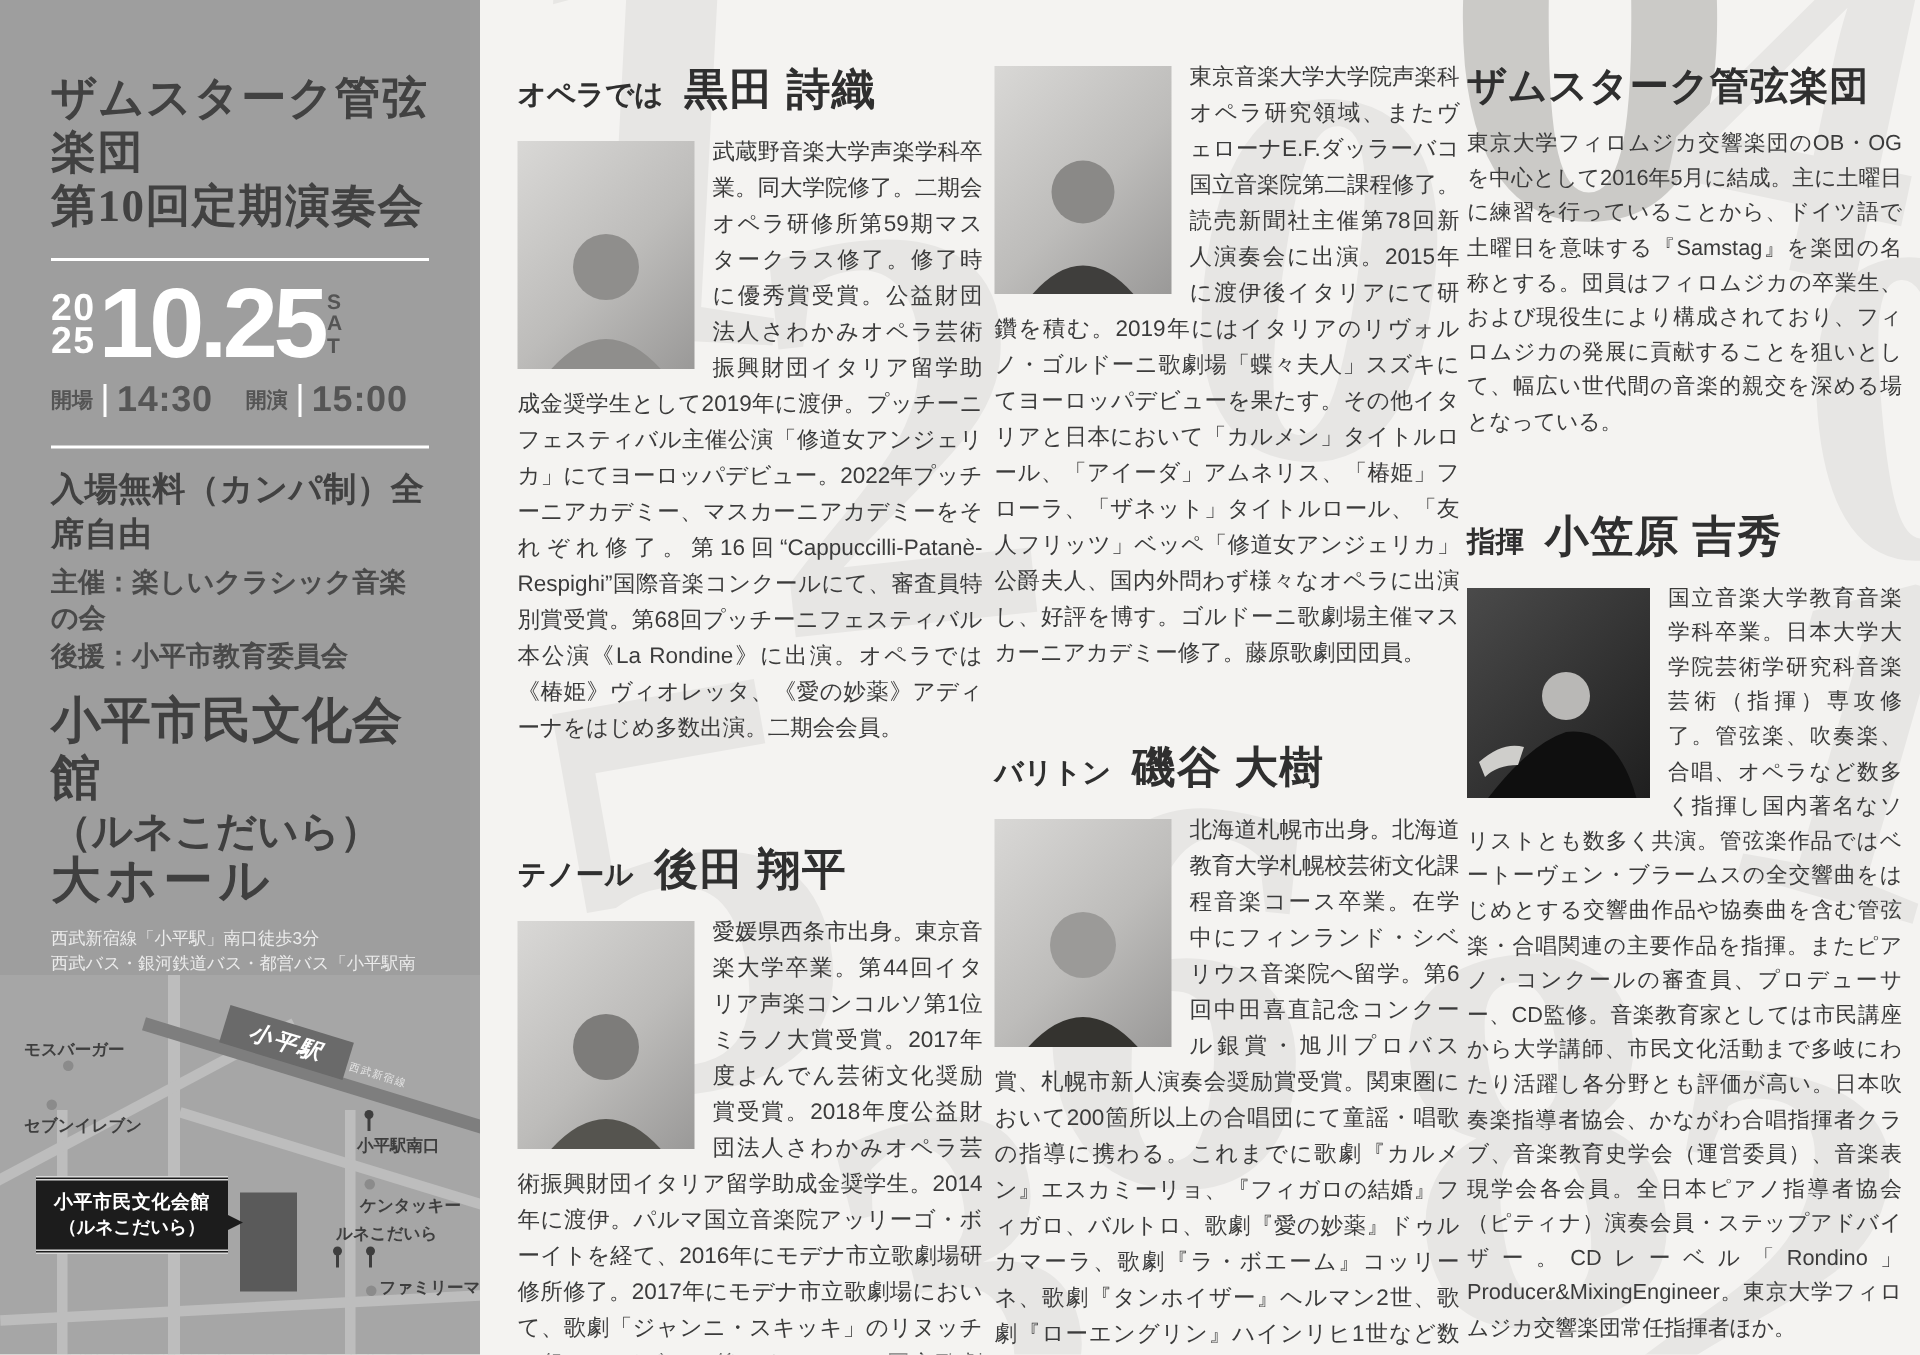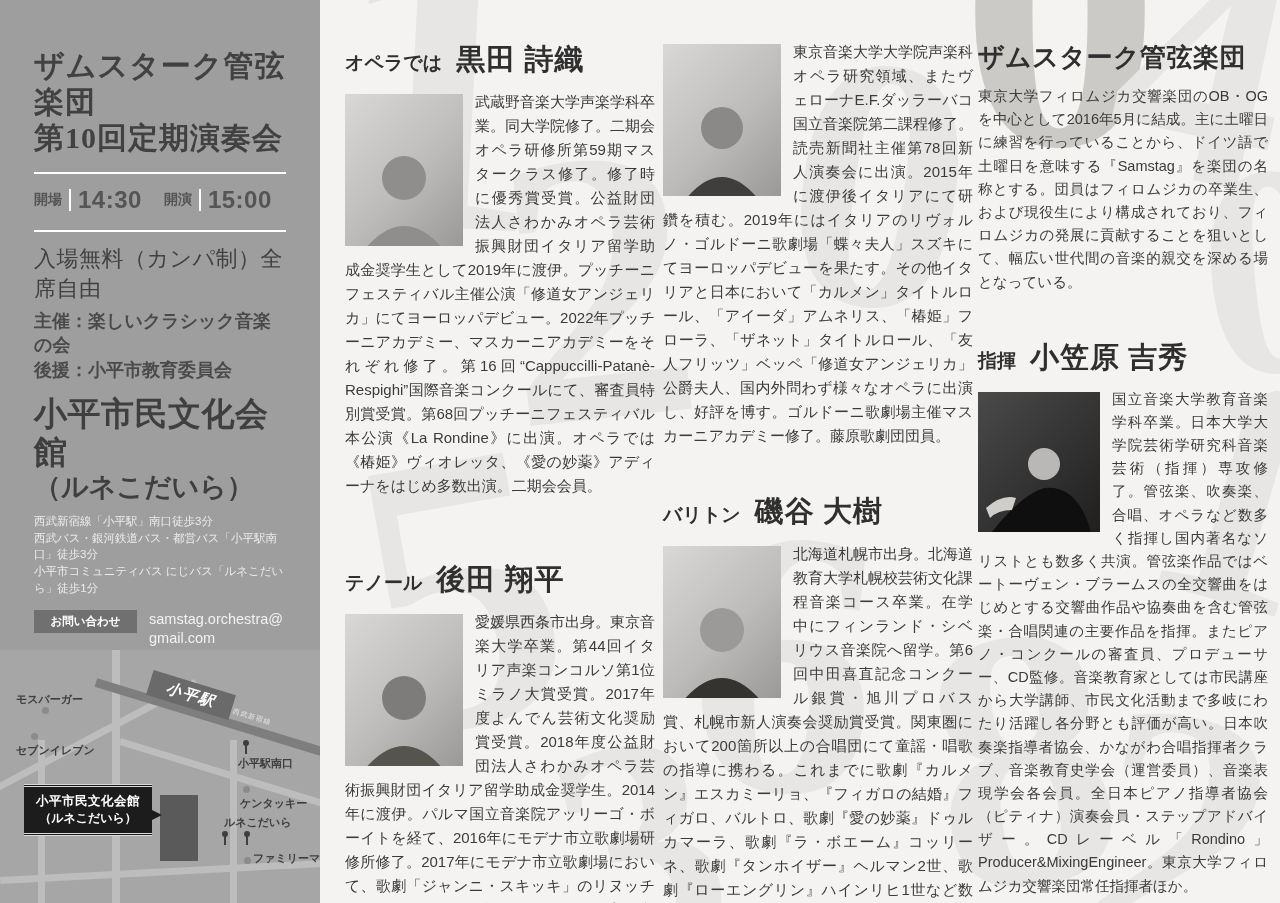--- a/index.html
+++ b/index.html
@@ -46,21 +46,21 @@
   .big-date { font-size:66px; font-weight:bold; letter-spacing:-3px;
     line-height:.9; margin:0 2px; }
   .sat-stack { display:flex; flex-direction:column; color:#555;
     font-weight:bold; font-size:14px; line-height:1.05; }
   .time-row { display:flex; align-items:center; margin-top:8px; color:#555; }
   .time-label { font-size:14px; font-weight:bold; }
   .time-sep { width:2px; height:22px; background:#fff; margin:0 7px; }
   .time-val { font-size:24px; font-weight:bold; letter-spacing:.5px; }
   .time-gap { width:22px; }
   .admission { font-family:"Liberation Serif","DejaVu Serif",serif;
-    font-size:22px; font-weight:normal; color:#414141; letter-spacing:.5px; }
+    font-size:22px; font-weight:bold; color:#414141; letter-spacing:.5px; }
   .org-line { font-size:18px; font-weight:bold; color:#4a4a4a; margin-top:5px; }
   .venue { font-family:"Liberation Serif","DejaVu Serif",serif;
     font-weight:bold; color:#3f3f3f; margin-top:14px; line-height:1.15; }
   .venue .v1 { font-size:33px; letter-spacing:.5px; }
   .venue .v2 { font-size:27px; }
   .venue .v3 { font-size:33px; letter-spacing:4px; }
   .access { margin-top:10px; font-size:11.5px; color:#ececec; line-height:1.45; }
   .contact { margin-top:14px; }
   .contact-row { display:flex; margin-bottom:9px; }
   .badge { width:103px; min-width:103px; background:#707070; color:#fff;
@@ -145,36 +145,49 @@
   <span class="digit d11">0</span>
 </div>
 
 <aside class="panel">
   <div class="panel-inner">
     <h1 class="main-title">
       <span>ザムスターク管弦楽団</span><br>
       <span>第10回定期演奏会</span>
     </h1>
     <hr class="rule">
+    <div class="date-row">
+      <span class="year-stack">
+        <span>20</span>
+        <span>25</span>
+      </span>
+      <span class="big-date">10.25</span>
+      <span class="sat-stack">
+        <span>S</span>
+        <span>A</span>
+        <span>T</span>
+      </span>
+    </div>
     <div class="time-row">
       <span class="time-label">開場</span>
       <span class="time-sep"></span>
       <span class="time-val">14:30</span>
       <span class="time-gap"></span>
       <span class="time-label">開演</span>
       <span class="time-sep"></span>
       <span class="time-val">15:00</span>
     </div>
     <hr class="rule">
     <div class="admission">入場無料（カンパ制）全席自由</div>
     <div class="org-line">主催：楽しいクラシック音楽の会</div>
     <div class="org-line" style="margin-top:1px;">後援：小平市教育委員会</div>
     <div class="venue">
       <div class="v1">小平市民文化会館</div>
       <div class="v2">（ルネこだいら）</div>
+      <div class="v3">大ホール</div>
     </div>
     <div class="access">
       <div>西武新宿線「小平駅」南口徒歩3分</div>
       <div>西武バス・銀河鉄道バス・都営バス「小平駅南口」徒歩3分</div>
       <div>小平市コミュニティバス にじバス「ルネこだいら」徒歩1分</div>
     </div>
     <div class="contact">
       <div class="contact-row">
         <span class="badge">お問い合わせ</span>
         <span class="contact-val">

